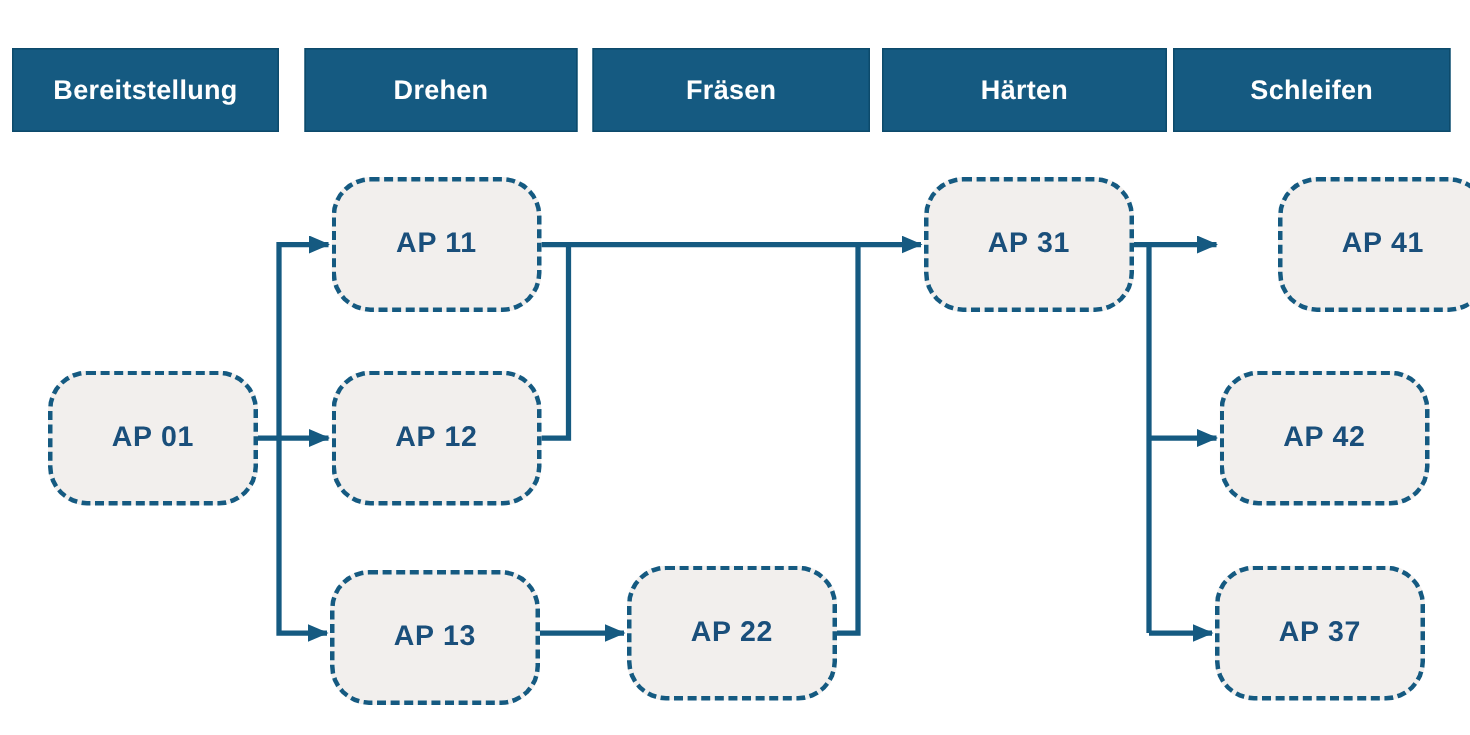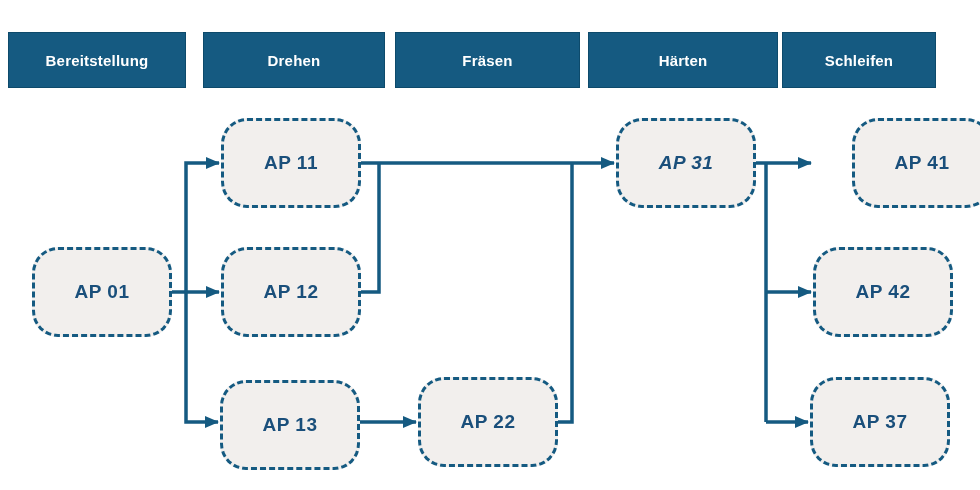--- a/index.html
+++ b/index.html
@@ -20,31 +20,31 @@
     overflow: hidden;
   }
   .col-header {
     position: absolute;
     top: 32px;
     height: 56px;
     background: var(--accent);
     border: 1px solid #0d4a6b;
     color: var(--header-text);
     font-weight: bold;
-    font-size: 15px;
+    font-size: 18px;
     display: flex;
     align-items: center;
     justify-content: center;
     letter-spacing: 0.2px;
   }
   #header-bereitstellung { left: 8px;   width: 178px; }
   #header-drehen         { left: 203px; width: 182px; }
   #header-fraesen        { left: 395px; width: 185px; }
   #header-haerten        { left: 588px; width: 190px; }
-  #header-schleifen      { left: 782px; width: 154px; }
+  #header-schleifen      { left: 782px; width: 185px; }
 
   .node {
     position: absolute;
     width: 140px;
     height: 90px;
     background: var(--node-fill);
     border: 3.5px dashed var(--accent);
     border-radius: 26px;
     display: flex;
     align-items: center;
@@ -52,21 +52,21 @@
     font-weight: bold;
     font-size: 19px;
     letter-spacing: 0.5px;
     color: var(--node-text);
   }
   #node-ap01 { left: 32px;  top: 247px; }
   #node-ap11 { left: 221px; top: 118px; }
   #node-ap12 { left: 221px; top: 247px; }
   #node-ap13 { left: 220px; top: 380px; }
   #node-ap22 { left: 418px; top: 377px; }
-  #node-ap31 { left: 616px; top: 118px; font-style: italic; }
+  #node-ap31 { left: 616px; top: 118px; }
   #node-ap41 { left: 852px; top: 118px; }
   #node-ap42 { left: 813px; top: 247px; }
   #node-ap43 { left: 810px; top: 377px; }
 
   .edges-layer {
     position: absolute;
     left: 0; top: 0;
     width: 980px; height: 490px;
     pointer-events: none;
   }

